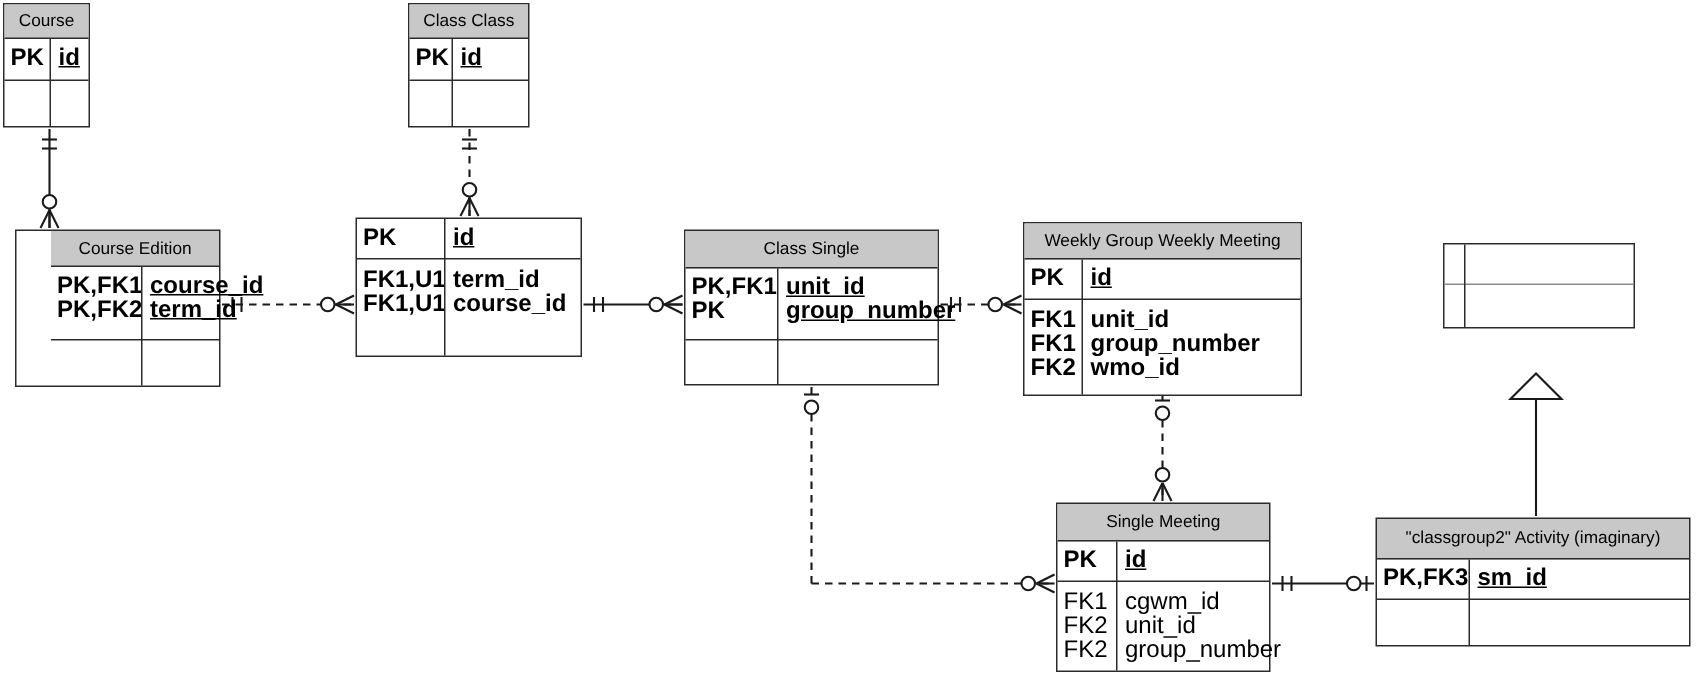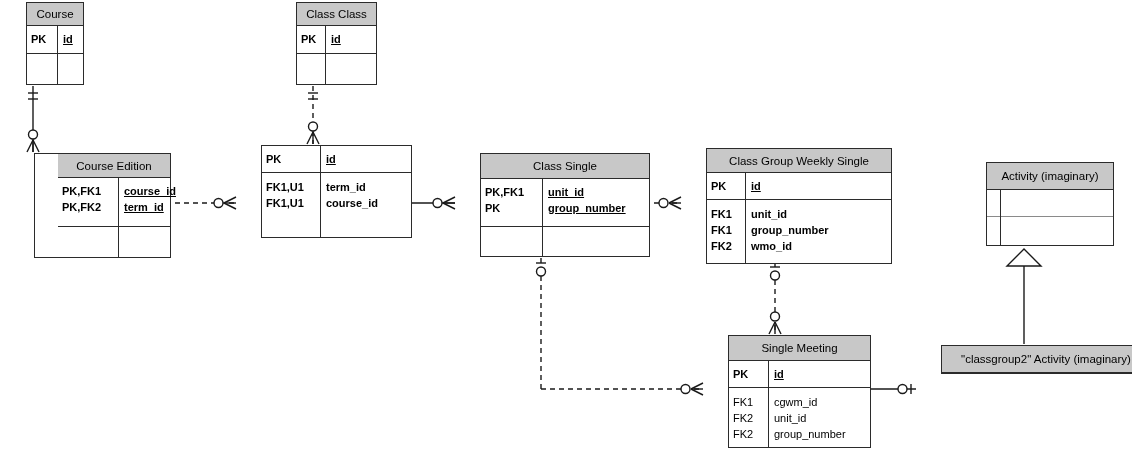--- a/index.html
+++ b/index.html
@@ -1,31 +1,31 @@
 <!DOCTYPE html>
 <html><head>
 <meta charset="utf-8">
 <style>
   html,body{margin:0;padding:0;background:#fff;}
   #canvas{
     position:relative;width:1132px;height:450px;background:#ffffff;overflow:hidden;
     font-family:"Liberation Sans","DejaVu Sans",sans-serif;color:#000;
   }
   .tbl{
-    position:absolute;background:#fff;border:1.5px solid #2b2b2b;box-sizing:border-box;margin-left:24px;
+    position:absolute;background:#fff;border:1.5px solid #2b2b2b;box-sizing:border-box;
   }
   .tbl-header{
     background:#c8c8c8;border-bottom:1.5px solid #2b2b2b;
     text-align:center;font-size:11.5px;font-weight:400;overflow:hidden;white-space:nowrap;
     display:flex;align-items:center;justify-content:center;
   }
   .tbl-section{position:relative;box-sizing:border-box;}
   .sec-key{border-bottom:1.5px solid #2b2b2b;}
   .col-divider{position:absolute;top:0;bottom:0;width:1px;background:#2b2b2b;}
-  .frow{display:flex;font-size:11px;font-weight:700;line-height:16px;}
+  .frow{display:flex;font-size:16px;font-weight:700;line-height:16px;}
   .frow .fk{flex:0 0 auto;padding-left:4px;box-sizing:border-box;white-space:nowrap;}
   .frow .fn{padding-left:6px;white-space:nowrap;}
   .frow.regular{font-weight:400;}
   .fn.u{text-decoration:underline;}
   .pad-key{padding-top:5px;}
   .pad-attr{padding-top:6px;}
   svg#wires{position:absolute;left:0;top:0;pointer-events:none;}
 </style>
 </head>
 <body>
@@ -165,21 +165,21 @@
           <div class="frow">
             <div class="fk" style="width: 61px;">PK</div>
             <div class="fn u">group_number</div>
           </div>
         </div>
         <div class="tbl-section sec-attr pad-attr" style="height: 29px;"></div>
         <div class="col-divider" style="left: 61px;"></div>
       </div>
     </div>
     <div class="tbl" style="left: 682px; top: 148px; width: 186px;">
-      <div class="tbl-header" style="height: 23px;">Class Group Weekly Single</div>
+      <div class="tbl-header" style="height: 23px;">Weekly Group Weekly Meeting</div>
       <div class="" style="position: relative;">
         <div class="tbl-section sec-key pad-key" style="height: 27px;">
           <div class="frow">
             <div class="fk" style="width: 38px;">PK</div>
             <div class="fn u">id</div>
           </div>
         </div>
         <div class="tbl-section sec-attr pad-attr" style="height: 63px;">
           <div class="frow">
             <div class="fk" style="width: 38px;">FK1</div>
@@ -191,21 +191,20 @@
           </div>
           <div class="frow">
             <div class="fk" style="width: 38px;">FK2</div>
             <div class="fn">wmo_id</div>
           </div>
         </div>
         <div class="col-divider" style="left: 38px;"></div>
       </div>
     </div>
     <div class="tbl" style="left: 962px; top: 162px; width: 128px;">
-      <div class="tbl-header" style="height: 26px;">Activity (imaginary)</div>
       <div class="" style="position: relative;">
         <div class="tbl-section sec-key pad-key" style="height: 27px; border-bottom-color: rgb(138, 138, 138);"></div>
         <div class="tbl-section sec-attr pad-attr" style="height: 28px;"></div>
         <div class="col-divider" style="left: 13px;"></div>
       </div>
     </div>
     <div class="tbl" style="left: 704px; top: 335px; width: 143px;">
       <div class="tbl-header" style="height: 24px;">Single Meeting</div>
       <div class="" style="position: relative;">
         <div class="tbl-section sec-key pad-key" style="height: 27px;">
@@ -226,14 +225,24 @@
           <div class="frow regular">
             <div class="fk" style="width: 39px;">FK2</div>
             <div class="fn">group_number</div>
           </div>
         </div>
         <div class="col-divider" style="left: 39px;"></div>
       </div>
     </div>
     <div class="tbl" style="left: 917px; top: 345px; width: 210px;">
       <div class="tbl-header" style="height: 26px;">"classgroup2" Activity (imaginary)</div>
+      <div class="" style="position: relative;">
+        <div class="tbl-section sec-key pad-key" style="height: 27px;">
+          <div class="frow">
+            <div class="fk" style="width: 61px;">PK,FK3</div>
+            <div class="fn u">sm_id</div>
+          </div>
+        </div>
+        <div class="tbl-section sec-attr pad-attr" style="height: 30px;"></div>
+        <div class="col-divider" style="left: 61px;"></div>
+      </div>
     </div>
   </div>
 
 </body></html>

